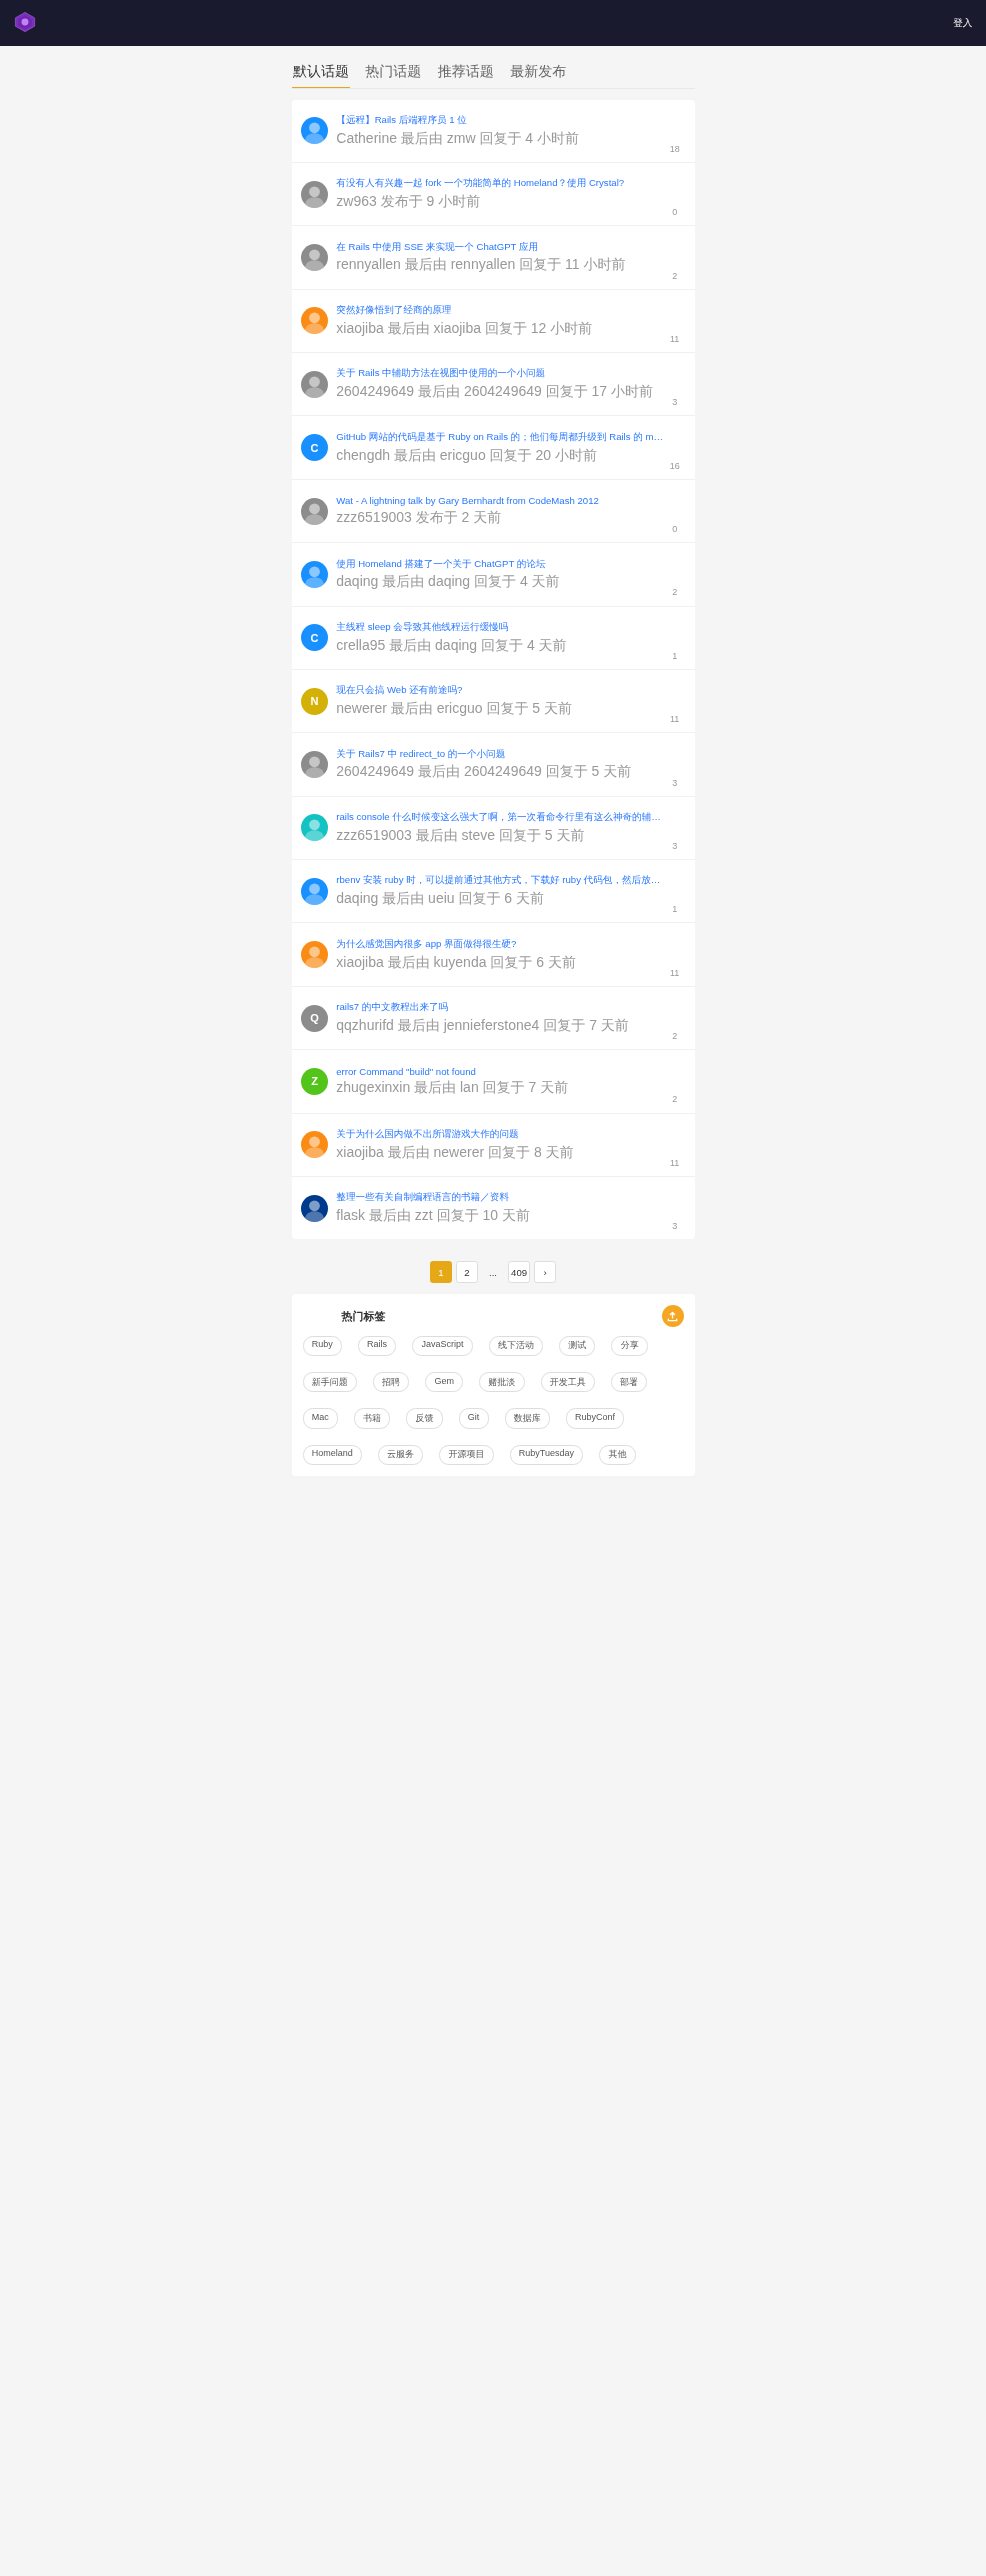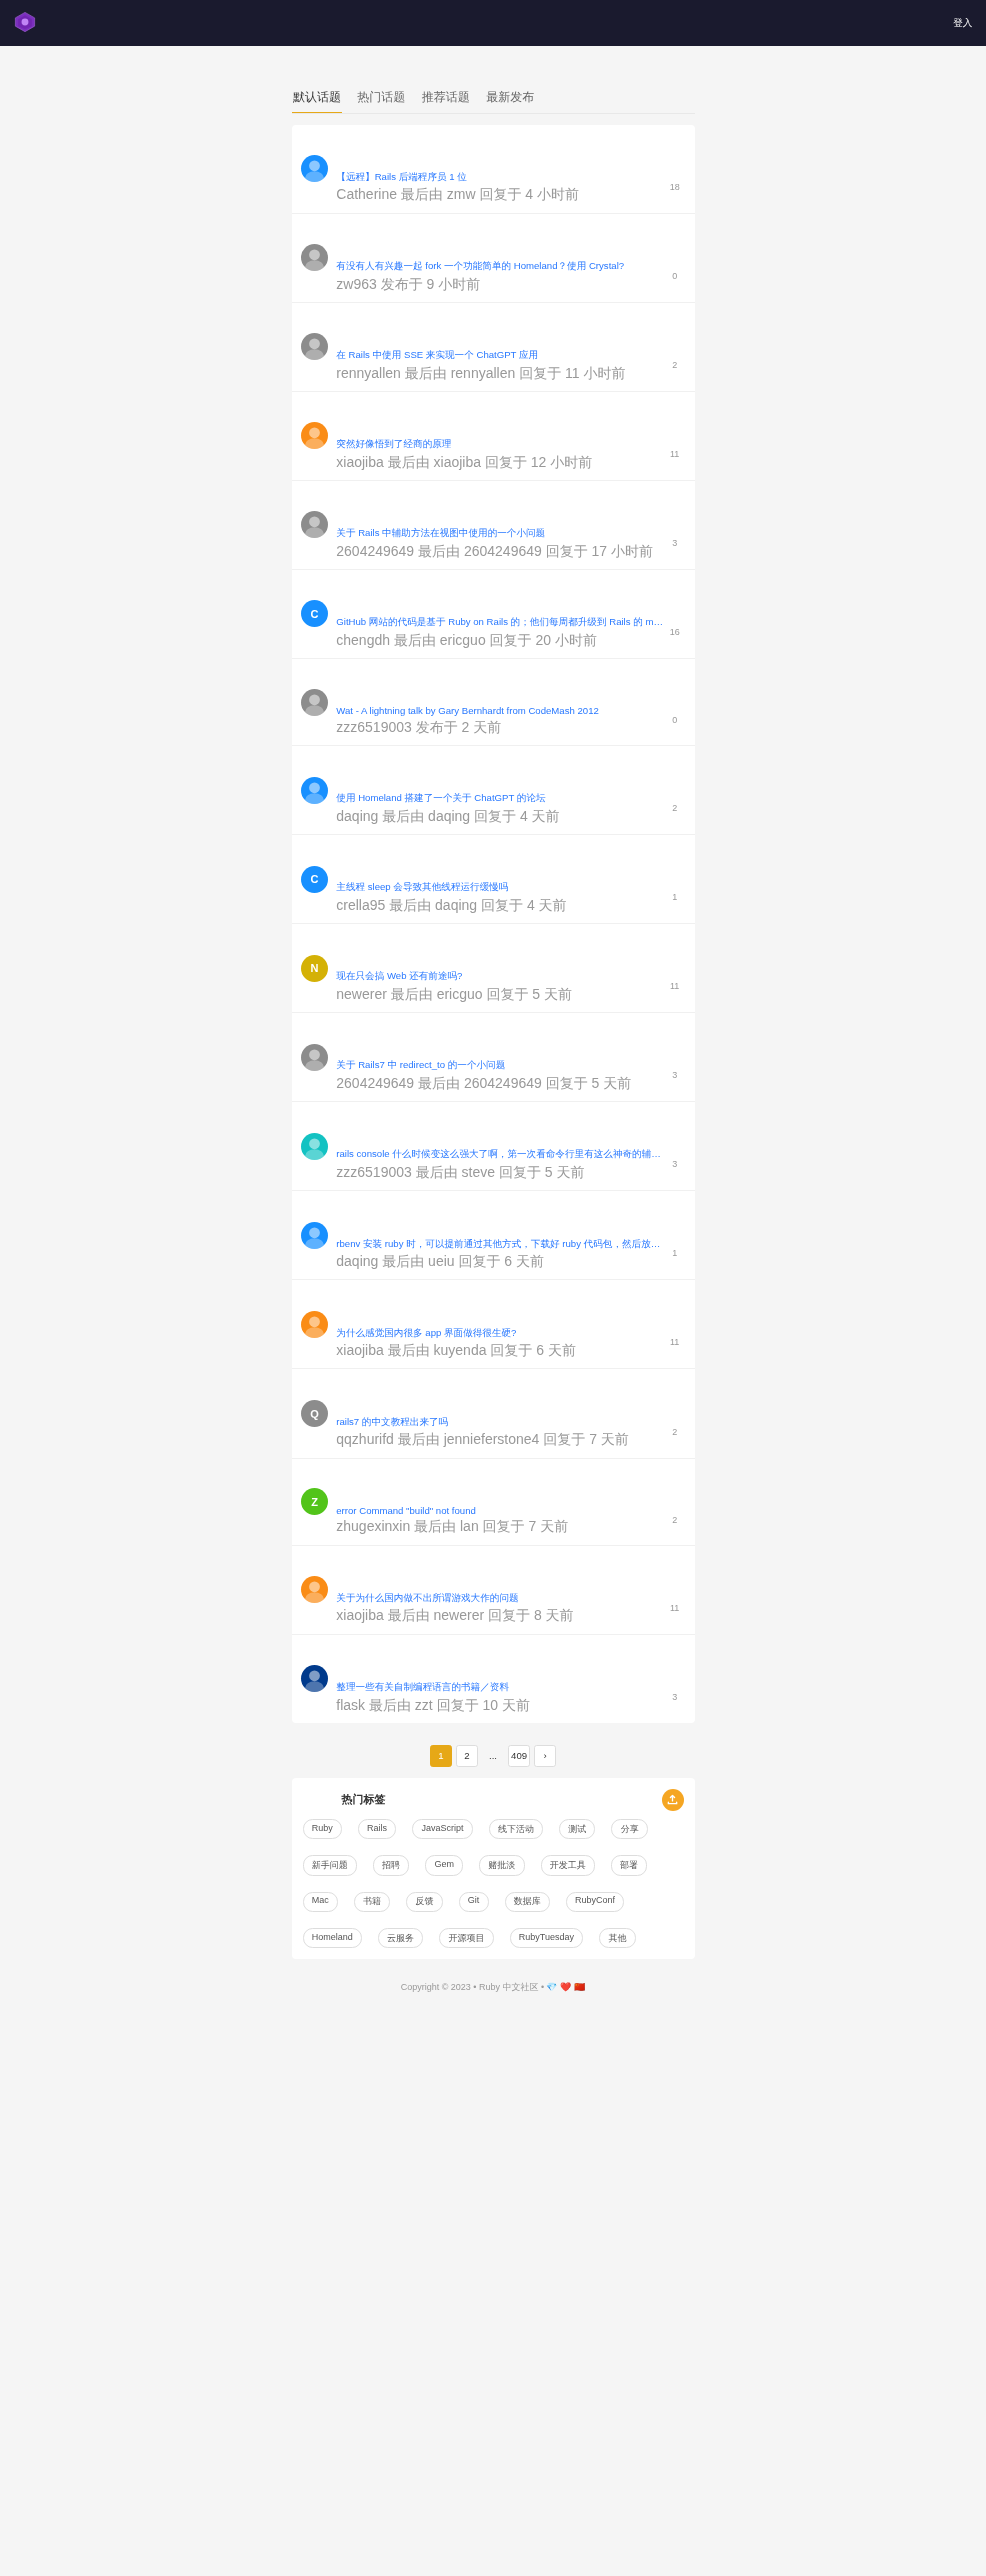--- a/index.html
+++ b/index.html
@@ -8,29 +8,29 @@
     
     .header { background: #1a1a2e; display: flex; align-items: center; justify-content: space-between; padding: 0 13.7px; height: 46px; }
     .header-logo { width: 22px; height: 22px; }
     .header-login { color: #fff; font-size: 9.6px; cursor: pointer; background: none; border: none; }
 
     
     .main-container { max-width: 425px; margin: 0 auto; padding: 11px 11px; }
 
     
     .tabs { display: flex; gap: 13.7px; margin-bottom: 11px; border-bottom: 0.7px solid #e8e8e8; padding-bottom: 0; }
-    .tab { padding: 5.5px 1.4px 6.8px; font-size: 12px; color: #666; cursor: pointer; border-bottom: 1.4px solid transparent; margin-bottom: -0.7px; margin-top: 26px; }
+    .tab { padding: 5.5px 1.4px 6.8px; font-size: 14px; color: #666; cursor: pointer; border-bottom: 1.4px solid transparent; margin-bottom: -0.7px; }
     .tab.active { color: #333; border-bottom: 1.4px solid #e6a817; font-weight: 500; }
 
     
     .topic-list { background: #fff; border-radius: 4.1px; overflow: hidden; margin-bottom: 11px; }
     .topic-item { display: flex; align-items: center; padding: 8.2px 9.6px; border-bottom: 0.7px solid #f0f0f0; }
     .topic-item:last-child { border-bottom: none; }
     .topic-avatar { width: 27px; height: 27px; border-radius: 50%; flex-shrink: 0; margin-right: 8.2px; display: flex; align-items: center; justify-content: center; font-size: 11px; font-weight: bold; color: #fff; overflow: hidden; background: #ccc; }
-    .topic-content { flex: 1; min-width: 0; margin-top: 38px; }
+    .topic-content { flex: 1; min-width: 0; }
     .topic-title { font-size: 9.6px; color: #2878ff; margin-bottom: 2.7px; white-space: nowrap; overflow: hidden; text-overflow: ellipsis; cursor: pointer; }
     .topic-meta { font-size: 14px; color: #999; }
     .topic-count { width: 20.5px; text-align: center; color: #999; font-size: 9px; flex-shrink: 0; margin-top: 36px; }
 
     
     .pagination { display: flex; justify-content: center; align-items: center; gap: 4.1px; padding: 11px 0; }
     .page-btn { width: 22px; height: 22px; display: flex; align-items: center; justify-content: center; border-radius: 2.7px; border: 0.7px solid #ddd; background: #fff; cursor: pointer; font-size: 9.6px; color: #333; }
     .page-btn.active { background: #e6a817; color: #fff; border-color: #e6a817; }
     .page-btn.dots { border: none; background: none; }
 
@@ -328,16 +328,15 @@
         <span class="tag">数据库</span>
         <span class="tag">RubyConf</span>
         <span class="tag">Homeland</span>
         <span class="tag">云服务</span>
         <span class="tag">开源项目</span>
         <span class="tag">RubyTuesday</span>
         <span class="tag">其他</span>
       </div>
   </div>
 
-  <div class="footer">Copyright © 2023 • Ruby 中文社区 • 💎 ❤️ 🇨🇳</div>
 
 </div>
 
 
 </body></html>

